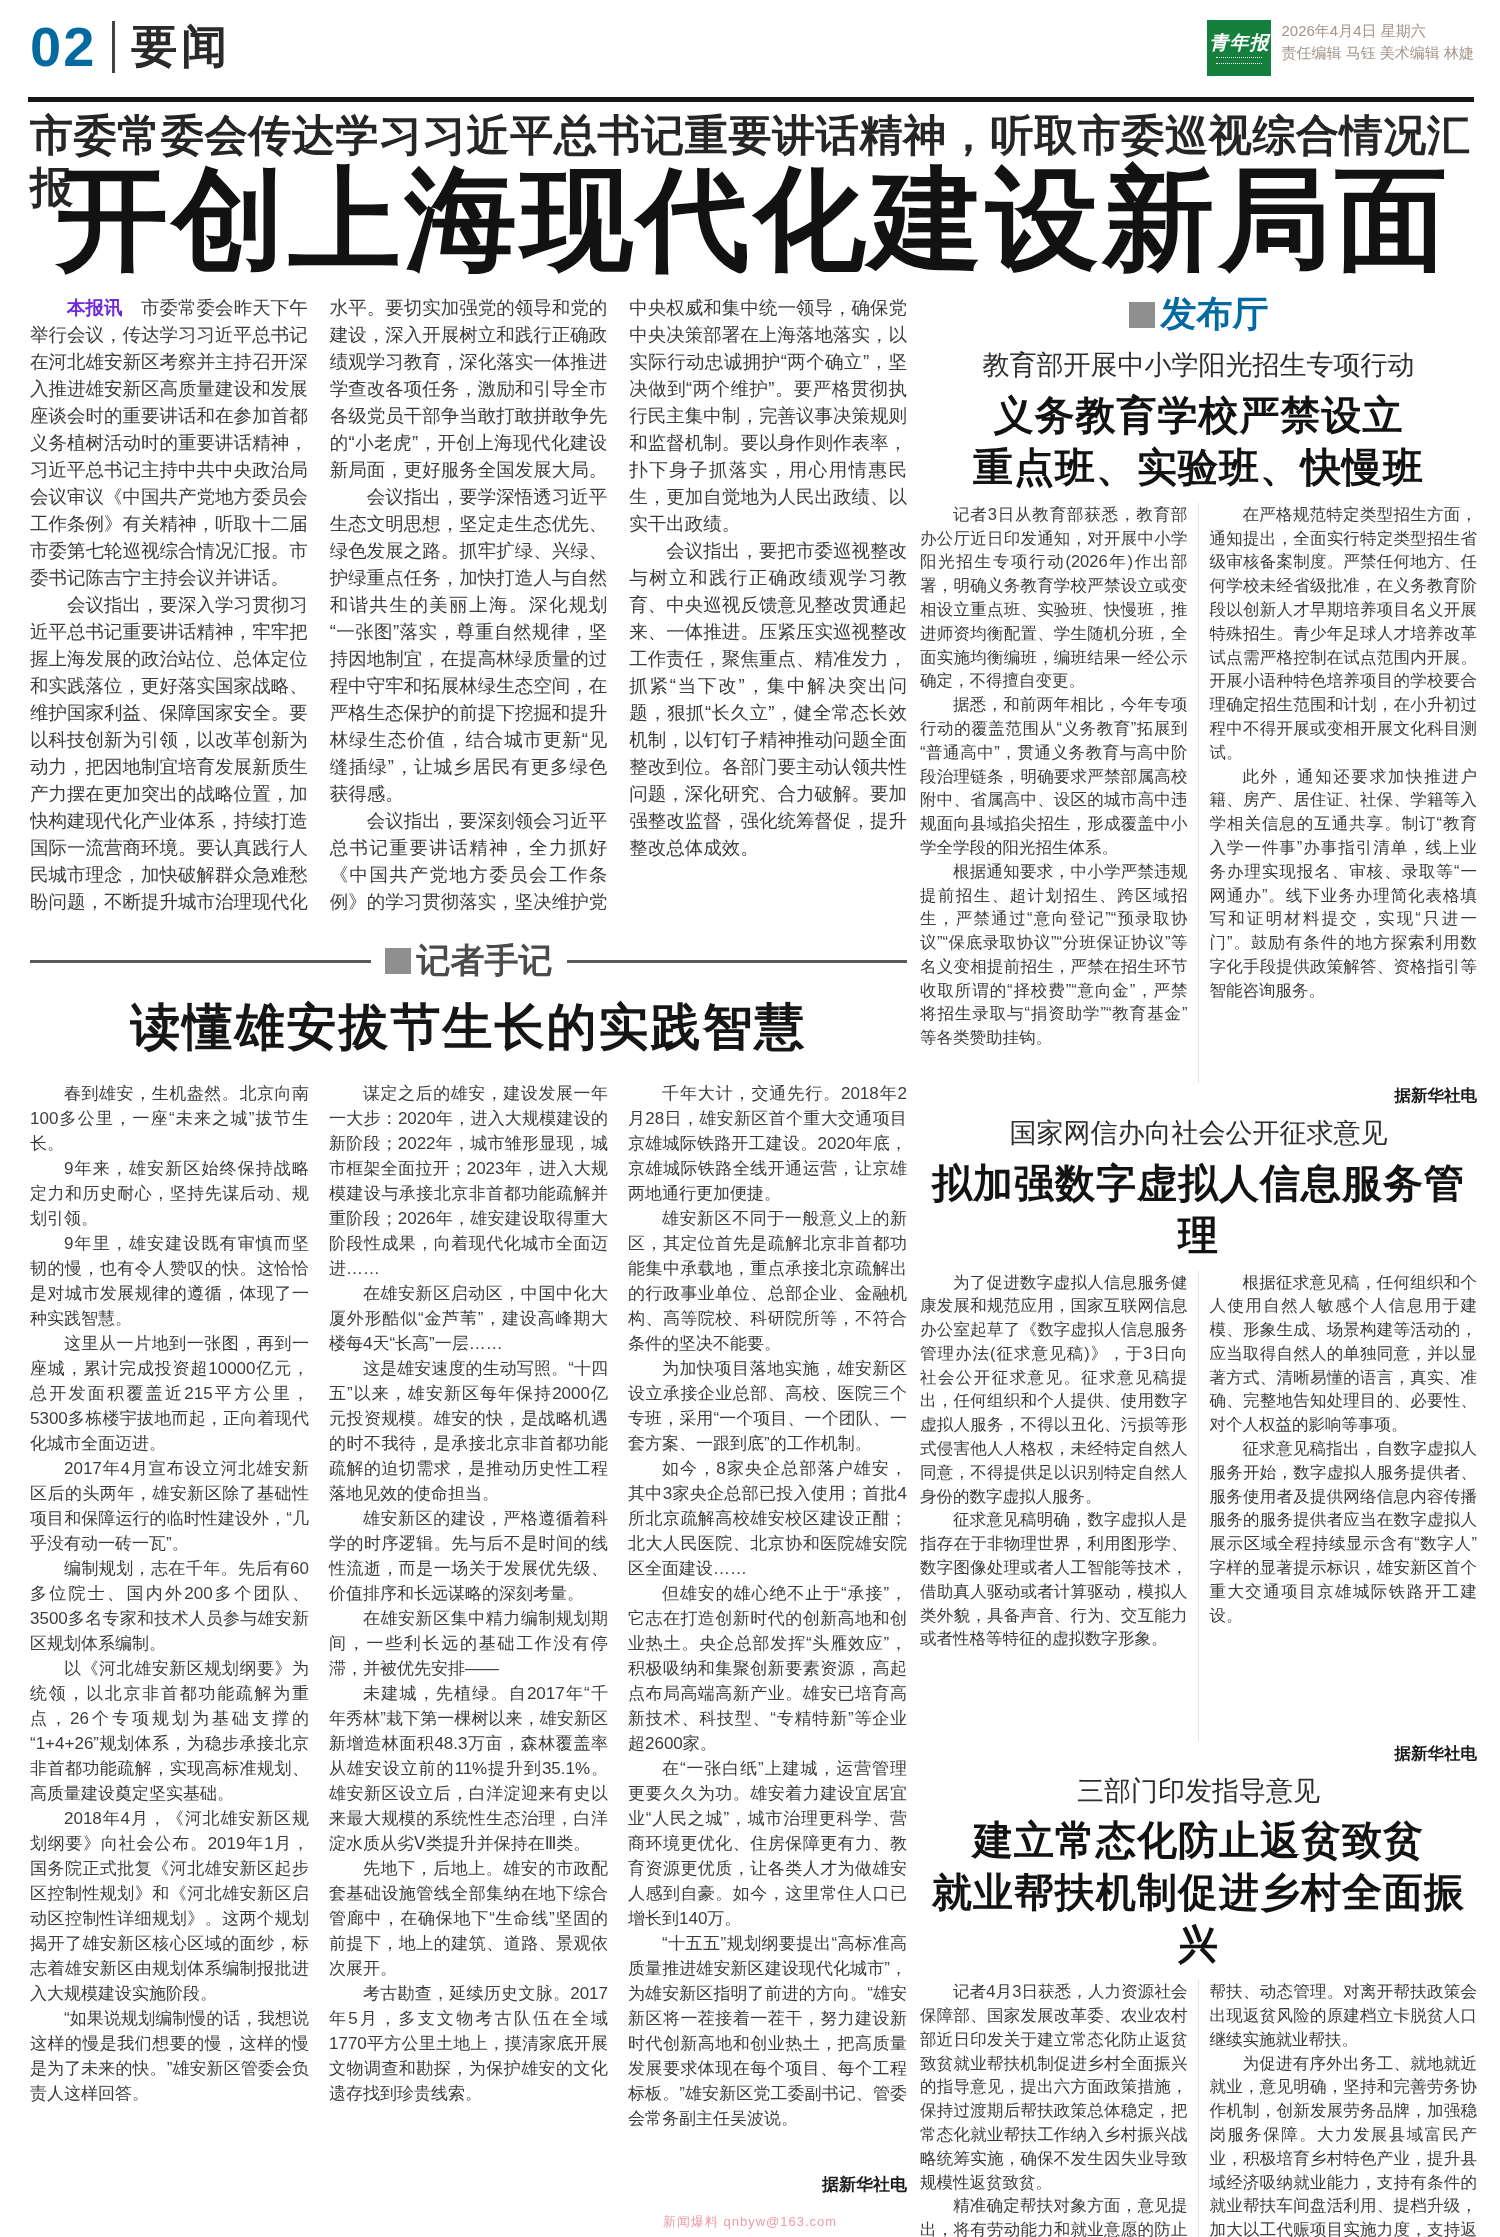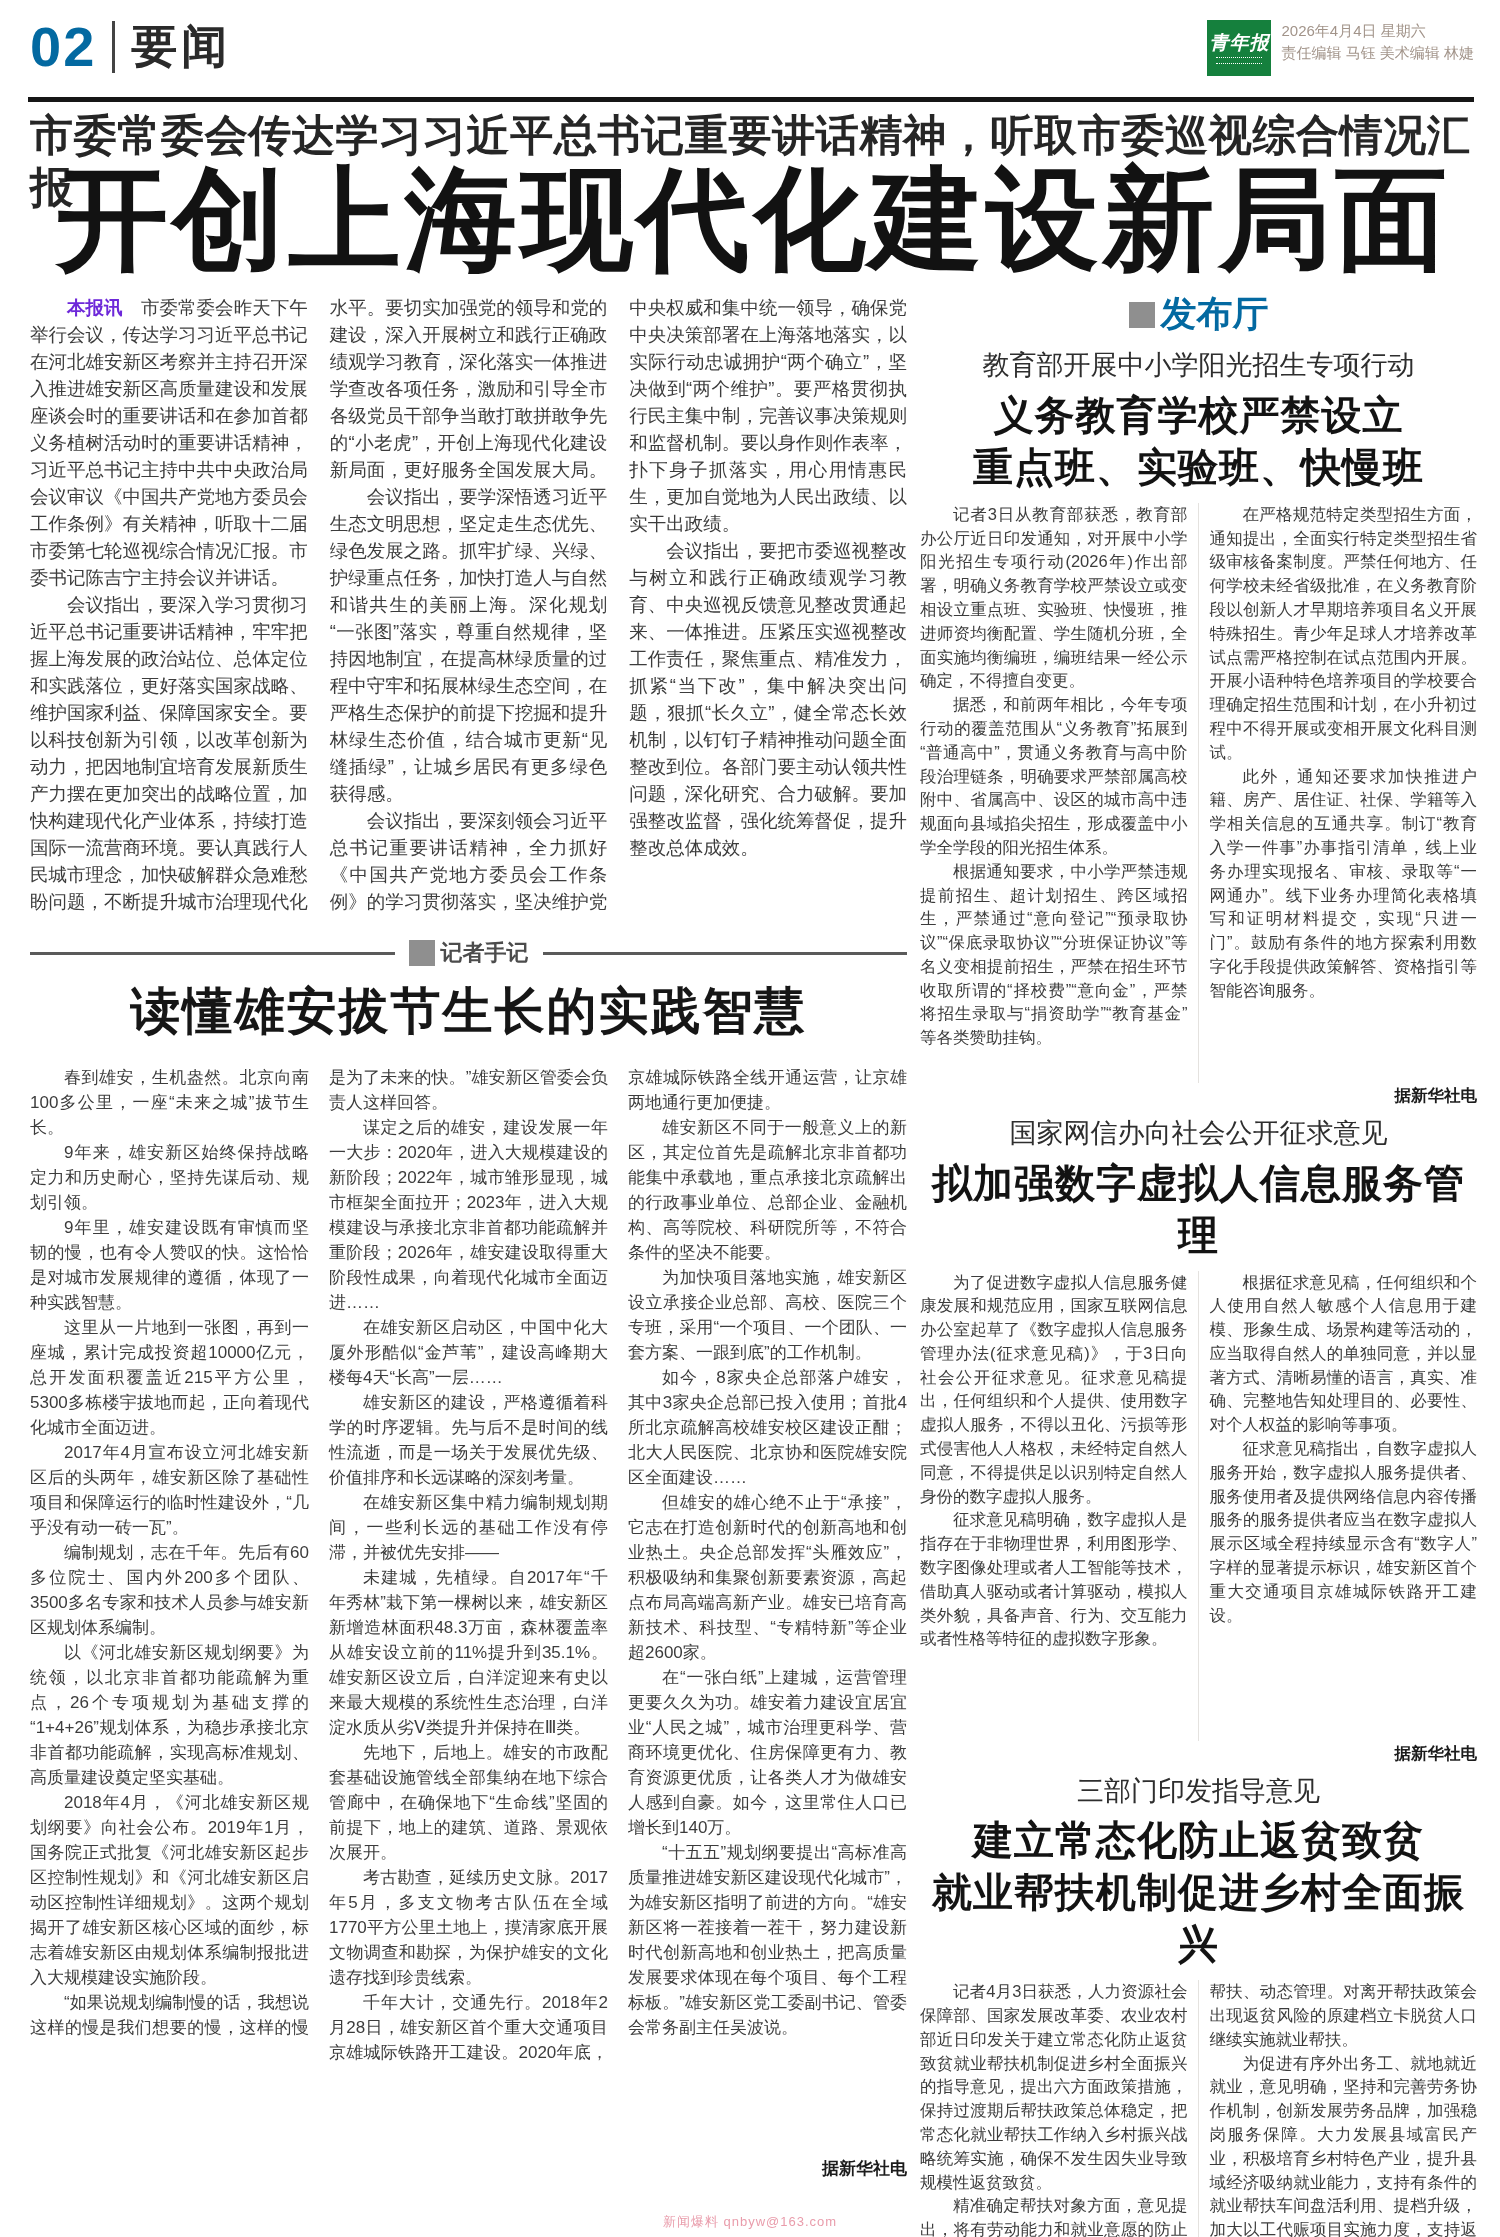--- a/index.html
+++ b/index.html
@@ -27,21 +27,21 @@
                  color:#121212;text-align:justify;text-align-last:justify;line-height:1.04;
                  letter-spacing:-1px;}
   .main-body{position:absolute;left:30px;top:294px;width:877px;height:640px;overflow:hidden;
              column-count:3;column-gap:22px;font-size:18.5px;line-height:27px;text-align:justify;}
   .main-body p,.rep-body p,.rh-body p{margin:0;text-indent:2em;}
   .dateline{font-weight:700;color:#6d28d9;}
   
   .reporter{position:absolute;left:30px;top:938px;width:877px;}
   .sec-head{display:flex;align-items:center;gap:14px;}
   .sec-line{flex:1;height:3px;background:#5a5a5a;}
-  .sec-label{display:flex;align-items:center;gap:6px;font-size:22px;font-weight:700;color:#4c4c4c;
+  .sec-label{display:flex;align-items:center;gap:6px;font-size:34px;font-weight:700;color:#4c4c4c;
              white-space:nowrap;}
   .sq{display:inline-block;width:26px;height:26px;background:#8f8f8f;}
   .rep-headline{margin-top:10px;font-size:50px;font-weight:800;color:#161616;text-align:center;
                 letter-spacing:2px;}
   .rep-body{margin-top:20px;height:1088px;overflow:hidden;column-count:3;column-gap:20px;
             font-size:17px;line-height:25px;text-align:justify;}
   .signoff{margin-top:4px;text-align:right;font-weight:700;color:#1c1c1c;font-size:17px;}
   
   .right-col{position:absolute;left:920px;top:290px;width:557px;}
   .rh-header{display:flex;justify-content:center;margin-bottom:10px;}
@@ -110,20 +110,21 @@
       <p>9年来，雄安新区始终保持战略定力和历史耐心，坚持先谋后动、规划引领。</p>
       <p>9年里，雄安建设既有审慎而坚韧的慢，也有令人赞叹的快。这恰恰是对城市发展规律的遵循，体现了一种实践智慧。</p>
       <p>这里从一片地到一张图，再到一座城，累计完成投资超10000亿元，总开发面积覆盖近215平方公里，5300多栋楼宇拔地而起，正向着现代化城市全面迈进。</p>
       <p>2017年4月宣布设立河北雄安新区后的头两年，雄安新区除了基础性项目和保障运行的临时性建设外，“几乎没有动一砖一瓦”。</p>
       <p>编制规划，志在千年。先后有60多位院士、国内外200多个团队、3500多名专家和技术人员参与雄安新区规划体系编制。</p>
       <p>以《河北雄安新区规划纲要》为统领，以北京非首都功能疏解为重点，26个专项规划为基础支撑的“1+4+26”规划体系，为稳步承接北京非首都功能疏解，实现高标准规划、高质量建设奠定坚实基础。</p>
       <p>2018年4月，《河北雄安新区规划纲要》向社会公布。2019年1月，国务院正式批复《河北雄安新区起步区控制性规划》和《河北雄安新区启动区控制性详细规划》。这两个规划揭开了雄安新区核心区域的面纱，标志着雄安新区由规划体系编制报批进入大规模建设实施阶段。</p>
       <p>“如果说规划编制慢的话，我想说这样的慢是我们想要的慢，这样的慢是为了未来的快。”雄安新区管委会负责人这样回答。</p>
       <p>谋定之后的雄安，建设发展一年一大步：2020年，进入大规模建设的新阶段；2022年，城市雏形显现，城市框架全面拉开；2023年，进入大规模建设与承接北京非首都功能疏解并重阶段；2026年，雄安建设取得重大阶段性成果，向着现代化城市全面迈进……</p>
       <p>在雄安新区启动区，中国中化大厦外形酷似“金芦苇”，建设高峰期大楼每4天“长高”一层……</p>
+      <p>这是雄安速度的生动写照。“十四五”以来，雄安新区每年保持2000亿元投资规模。雄安的快，是战略机遇的时不我待，是承接北京非首都功能疏解的迫切需求，是推动历史性工程落地见效的使命担当。</p>
       <p>雄安新区的建设，严格遵循着科学的时序逻辑。先与后不是时间的线性流逝，而是一场关于发展优先级、价值排序和长远谋略的深刻考量。</p>
       <p>在雄安新区集中精力编制规划期间，一些利长远的基础工作没有停滞，并被优先安排——</p>
       <p>未建城，先植绿。自2017年“千年秀林”栽下第一棵树以来，雄安新区新增造林面积48.3万亩，森林覆盖率从雄安设立前的11%提升到35.1%。雄安新区设立后，白洋淀迎来有史以来最大规模的系统性生态治理，白洋淀水质从劣Ⅴ类提升并保持在Ⅲ类。</p>
       <p>先地下，后地上。雄安的市政配套基础设施管线全部集纳在地下综合管廊中，在确保地下“生命线”坚固的前提下，地上的建筑、道路、景观依次展开。</p>
       <p>考古勘查，延续历史文脉。2017年5月，多支文物考古队伍在全域1770平方公里土地上，摸清家底开展文物调查和勘探，为保护雄安的文化遗存找到珍贵线索。</p>
       <p>千年大计，交通先行。2018年2月28日，雄安新区首个重大交通项目京雄城际铁路开工建设。2020年底，京雄城际铁路全线开通运营，让京雄两地通行更加便捷。</p>
       <p>雄安新区不同于一般意义上的新区，其定位首先是疏解北京非首都功能集中承载地，重点承接北京疏解出的行政事业单位、总部企业、金融机构、高等院校、科研院所等，不符合条件的坚决不能要。</p>
       <p>为加快项目落地实施，雄安新区设立承接企业总部、高校、医院三个专班，采用“一个项目、一个团队、一套方案、一跟到底”的工作机制。</p>
       <p>如今，8家央企总部落户雄安，其中3家央企总部已投入使用；首批4所北京疏解高校雄安校区建设正酣；北大人民医院、北京协和医院雄安院区全面建设……</p>
       <p>但雄安的雄心绝不止于“承接”，它志在打造创新时代的创新高地和创业热土。央企总部发挥“头雁效应”，积极吸纳和集聚创新要素资源，高起点布局高端高新产业。雄安已培育高新技术、科技型、“专精特新”等企业超2600家。</p>

